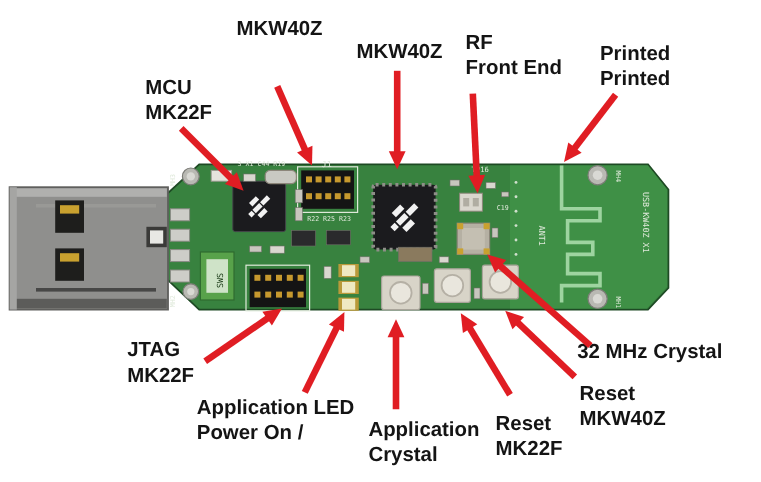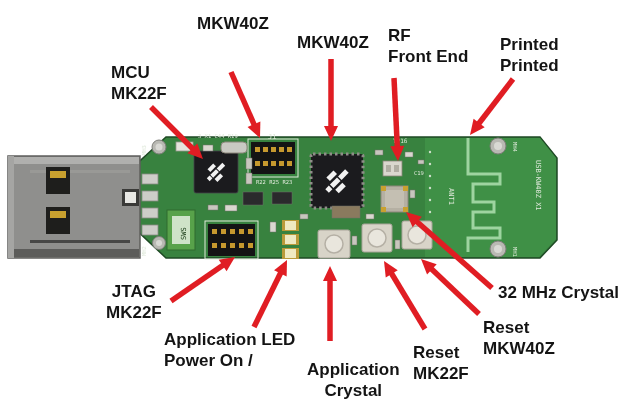--- a/index.html
+++ b/index.html
@@ -206,59 +206,59 @@
         <text x="536" y="160" fill="#dfe9da" font-size="7" font-family="&quot;DejaVu Sans Mono&quot;,monospace" transform="rotate(90 536 160)">USB-KW40Z X1</text>
         <text x="513" y="142" fill="#dfe9da" font-size="5.5" font-family="&quot;DejaVu Sans Mono&quot;,monospace" transform="rotate(90 513 142)">MH4</text>
         <text x="513" y="247" fill="#dfe9da" font-size="5.5" font-family="&quot;DejaVu Sans Mono&quot;,monospace" transform="rotate(90 513 247)">MH1</text>
         <text x="146" y="155" fill="#dfe9da" font-size="5.5" font-family="&quot;DejaVu Sans Mono&quot;,monospace" transform="rotate(-90 146 155)">MH3</text>
         <text x="146" y="256" fill="#dfe9da" font-size="5.5" font-family="&quot;DejaVu Sans Mono&quot;,monospace" transform="rotate(-90 146 256)">MH2</text>
         <text x="186" y="240" fill="#20401d" font-size="7" font-family="&quot;DejaVu Sans Mono&quot;,monospace" transform="rotate(-90 186 240)">SWS</text>
       </g>
   </svg>
 
   <div id="label-layer">
-      <div class="callout" style="left: 111px; top: 62px;">
+      <div class="callout" style="left: 121px; top: 62px;">
         <div>MCU</div>
         <div>MK22F</div>
       </div>
       <div class="callout" style="left: 197px; top: 13px;">
         <div>MKW40Z</div>
       </div>
       <div class="callout" style="left: 297px; top: 32px;">
         <div>MKW40Z</div>
       </div>
       <div class="callout" style="left: 388px; top: 25px;">
         <div>RF</div>
         <div>Front End</div>
       </div>
       <div class="callout" style="left: 500px; top: 9px; margin-top: 25px;">
         <div>Printed</div>
         <div>Printed</div>
       </div>
-      <div class="callout" style="left: 106px; top: 281px; text-align: center;">
+      <div class="callout" style="left: 106px; top: 281px;">
         <div>JTAG</div>
         <div>MK22F</div>
       </div>
       <div class="callout" style="left: 164px; top: 329px;">
         <div>Application LED</div>
         <div>Power On /</div>
       </div>
-      <div class="callout" style="left: 307px; top: 359px; text-align: center;">
+      <div class="callout" style="left: 307px; top: 347px;">
         <div>Application</div>
         <div>Crystal</div>
       </div>
       <div class="callout" style="left: 413px; top: 342px;">
         <div>Reset</div>
         <div>MK22F</div>
       </div>
       <div class="callout" style="left: 483px; top: 317px;">
         <div>Reset</div>
         <div>MKW40Z</div>
       </div>
-      <div class="callout" style="left: 498px; top: 282px;">
+      <div class="callout" style="left: 481px; top: 282px;">
         <div>32 MHz Crystal</div>
       </div>
     </div>
 
   <svg id="arrow-svg" width="634" height="402" viewBox="0 0 634 402">
       <line x1="151" y1="107" x2="194.51471862576142" y2="150.51471862576142" stroke="#e01d23" stroke-width="5.5"></line>
       <polygon points="203,159 187.44365081389594,153.34314575050763 197.34314575050763,143.44365081389594" fill="#e01d23"></polygon>
       <line x1="231" y1="72" x2="255.17271560606036" y2="127.0137665517236" stroke="#e01d23" stroke-width="5.5"></line>
       <polygon points="260,138 247.55725832941422,127.0831240861193 260.37453068573666,121.45129229318972" fill="#e01d23"></polygon>
       <line x1="331" y1="59" x2="331" y2="129" stroke="#e01d23" stroke-width="5.5"></line>

